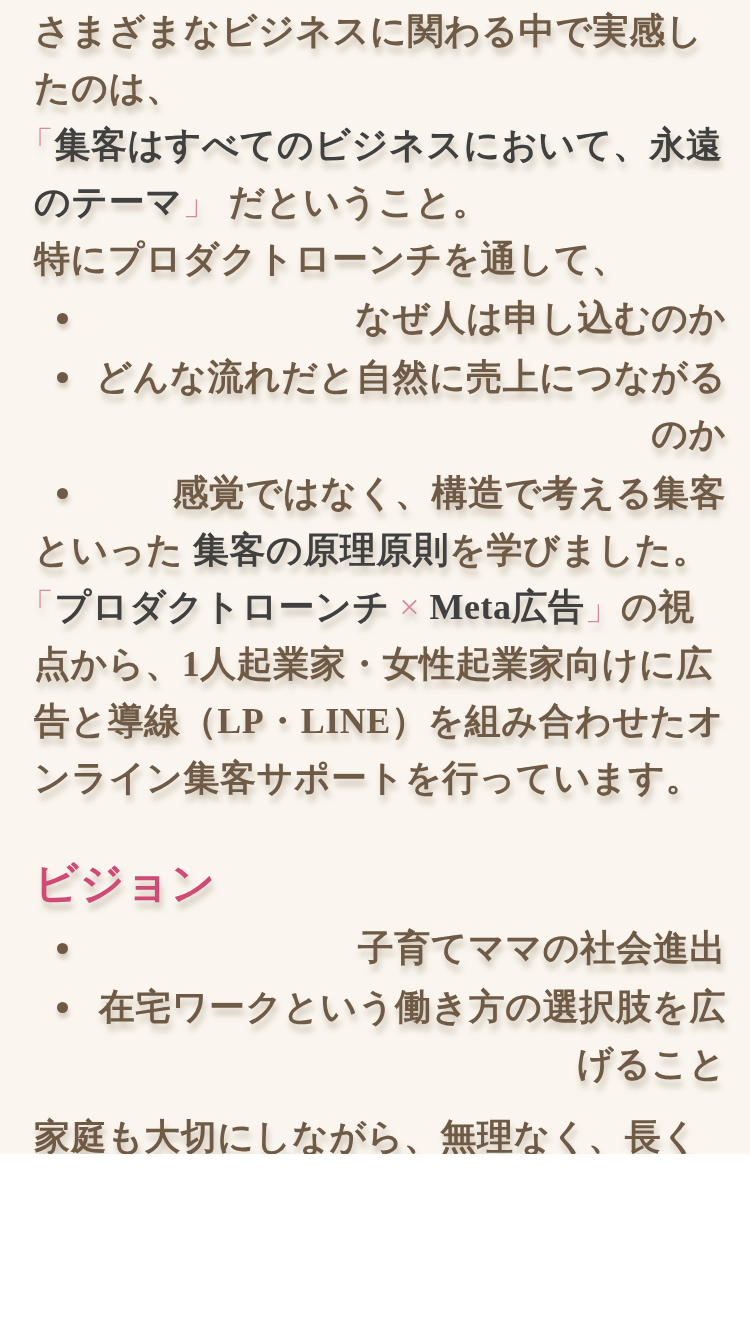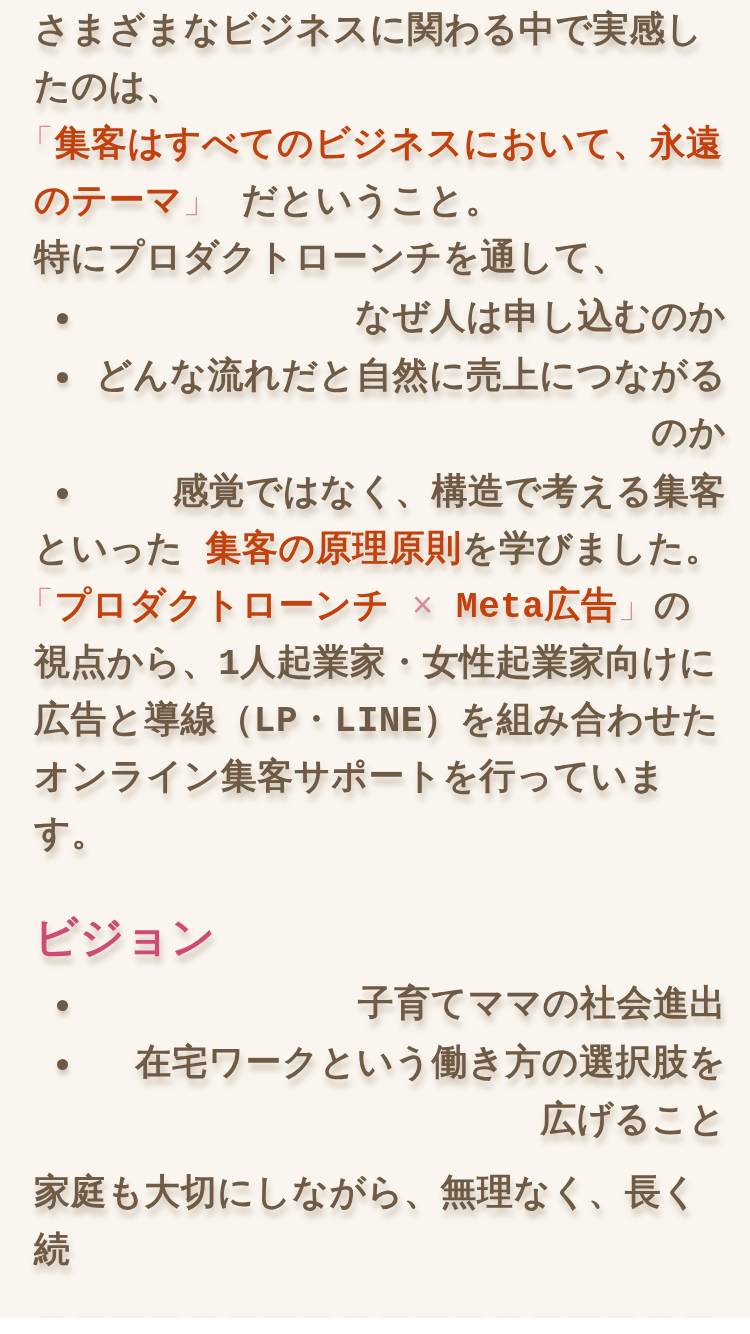--- a/index.html
+++ b/index.html
@@ -1,37 +1,37 @@
 <!DOCTYPE html>
 <html><head>
 <meta charset="utf-8">
 <style>
   html,body { margin:0; padding:0; }
   .page {
     position: relative;
     width: 750px;
-    height: 1318px;
+    height: 1154px;
     background: #FAF6EF;
     overflow: hidden;
-    font-family: Liberation Mono, monospace;
+    font-family: Liberation Serif, serif;
     color: #6F5A45;
   }
   .content {
     padding: 3px 24px 0 34px;
     font-size: 36px;
     line-height: 57px;
     font-weight: 600;
     letter-spacing: 0.5px;
     text-shadow: 2px 7px 6px rgba(124, 99, 75, 0.35);
   }
   .para { margin: 0; }
   .gap  { }
   .hang { text-indent: -16px; }
   .pink-em {
-    color: #c2410c;
+    color: #404040;
     font-weight: 800;
   }
   .pink-soft {
     color: #D68CA0;
     font-weight: 400;
   }
   ul.bullets {
     list-style: none;
     margin: 2px 0 0 0;
     padding: 0 0 0 48px;

